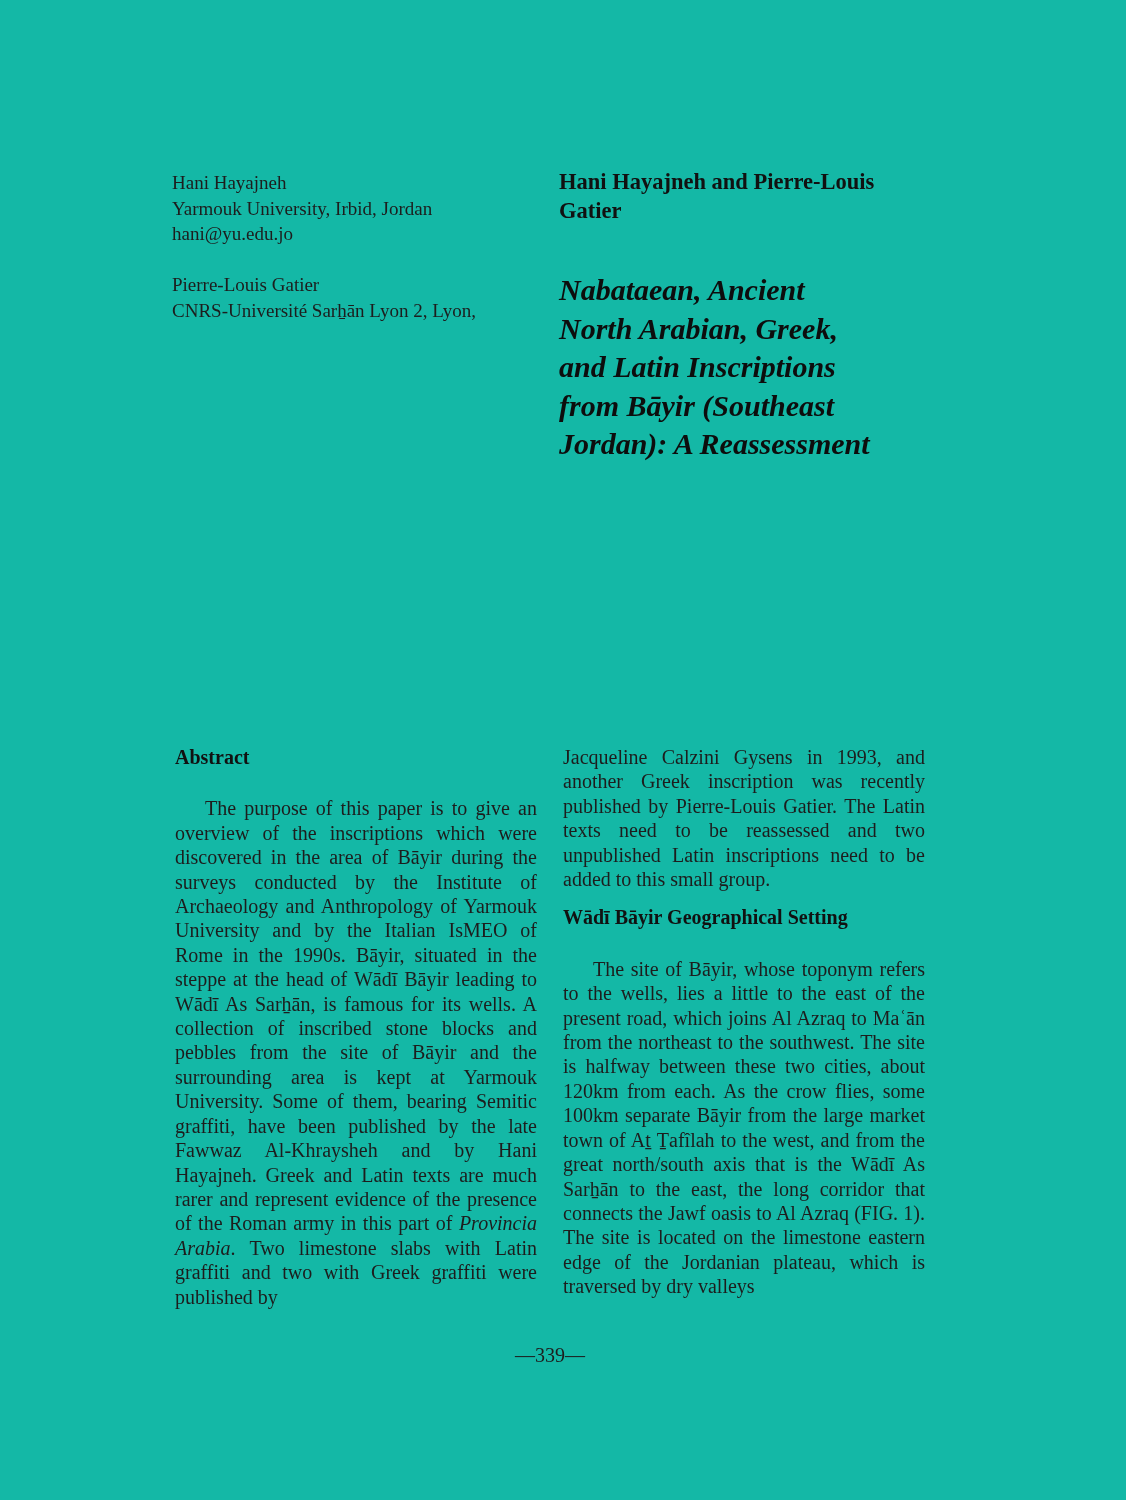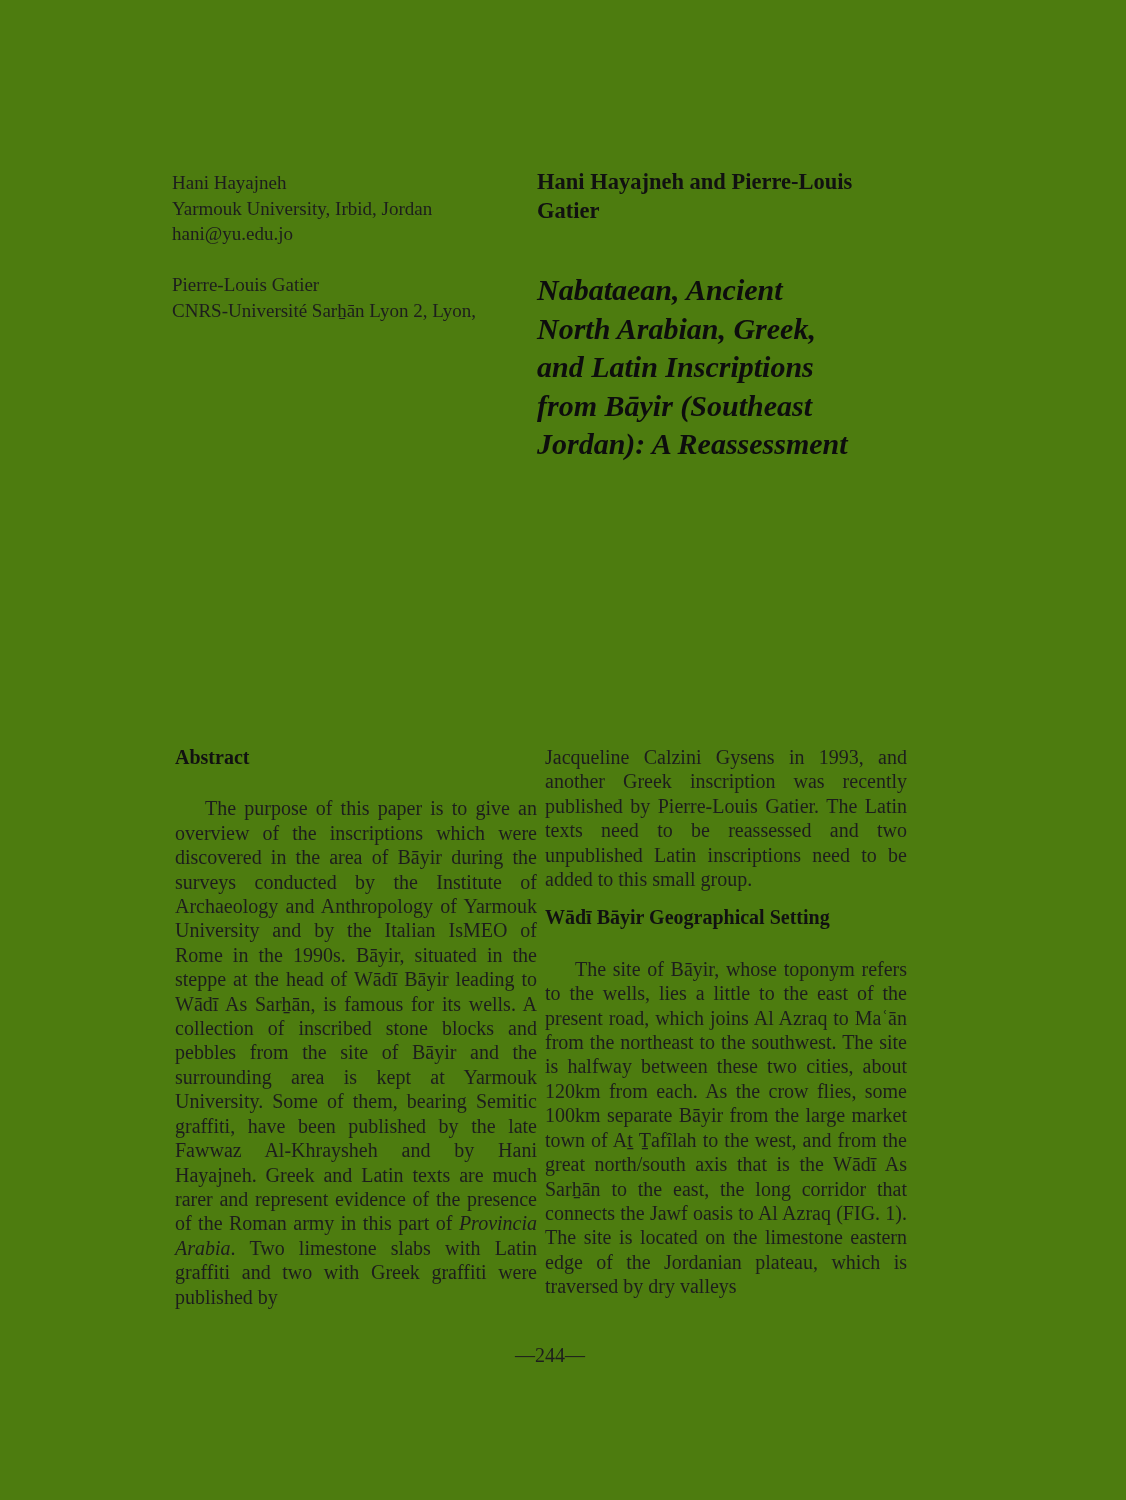--- a/index.html
+++ b/index.html
@@ -8,40 +8,40 @@
     height: 1500px;
     background: #ffffff;
     color: #1d1d1d;
     font-family: "Liberation Serif", "DejaVu Serif", serif;
     position: relative;
     -webkit-font-smoothing: antialiased;
   }
   .page {
     position: absolute;
     inset: 0;
-    background: #4d7c0f;
+    background: #14b8a6;
   }
 
   
   .contact-col {
     position: absolute;
     left: 172px;
     top: 170px;
     width: 360px;
     font-size: 19px;
     line-height: 25.5px;
   }
   .addr-block + .addr-block { margin-top: 25.5px; }
   .line { white-space: pre-wrap; }
   .line.indented { padding-left: 19px; }
 
   
   .title-block {
     position: absolute;
-    left: 537px;
+    left: 559px;
     top: 167px;
     width: 395px;
   }
   .byline {
     font-weight: bold;
     font-size: 22.5px;
     line-height: 29px;
     color: #111111;
   }
   .article-title {
@@ -53,21 +53,21 @@
     font-style: italic;
   }
 
   
   .body-columns {
     position: absolute;
     left: 175px;
     top: 745px;
     width: 750px;
     display: flex;
-    gap: 8px;
+    gap: 26px;
   }
   .column {
     width: 362px;
     font-size: 20px;
     line-height: 24.4px;
     text-align: justify;
   }
   .col-heading {
     margin: 0;
     font-size: 20px;
@@ -136,16 +136,16 @@
           <p class="para"><span>Jacqueline Calzini Gysens in 1993, and another Greek inscription was recently published by Pierre-Louis Gatier. The Latin texts need to be reassessed and two unpublished Latin inscriptions need to be added to this small group.</span></p>
         </div>
       <h2 class="col-heading">Wādī Bāyir Geographical Setting</h2>
       <div>
           <p class="para indent"><span>The site of Bāyir, whose toponym refers to the wells, lies a little to the east of the present road, which joins Al Azraq to Maʿān from the northeast to the southwest. The site is halfway between these two cities, about 120km from each. As the crow flies, some 100km separate Bāyir from the large market town of Aṯ Ṯafîlah to the west, and from the great north/south axis that is the Wādī As Sarẖān to the east, the long corridor that connects the Jawf oasis to Al Azraq (FIG. 1). The site is located on the limestone eastern edge of the Jordanian plateau, which is traversed by dry valleys</span></p>
         </div>
     </section>
   </main>
 
   <footer>
-    <div class="page-number">—244—</div>
+    <div class="page-number">—339—</div>
   </footer>
 
 </div>
 
 </body></html>

